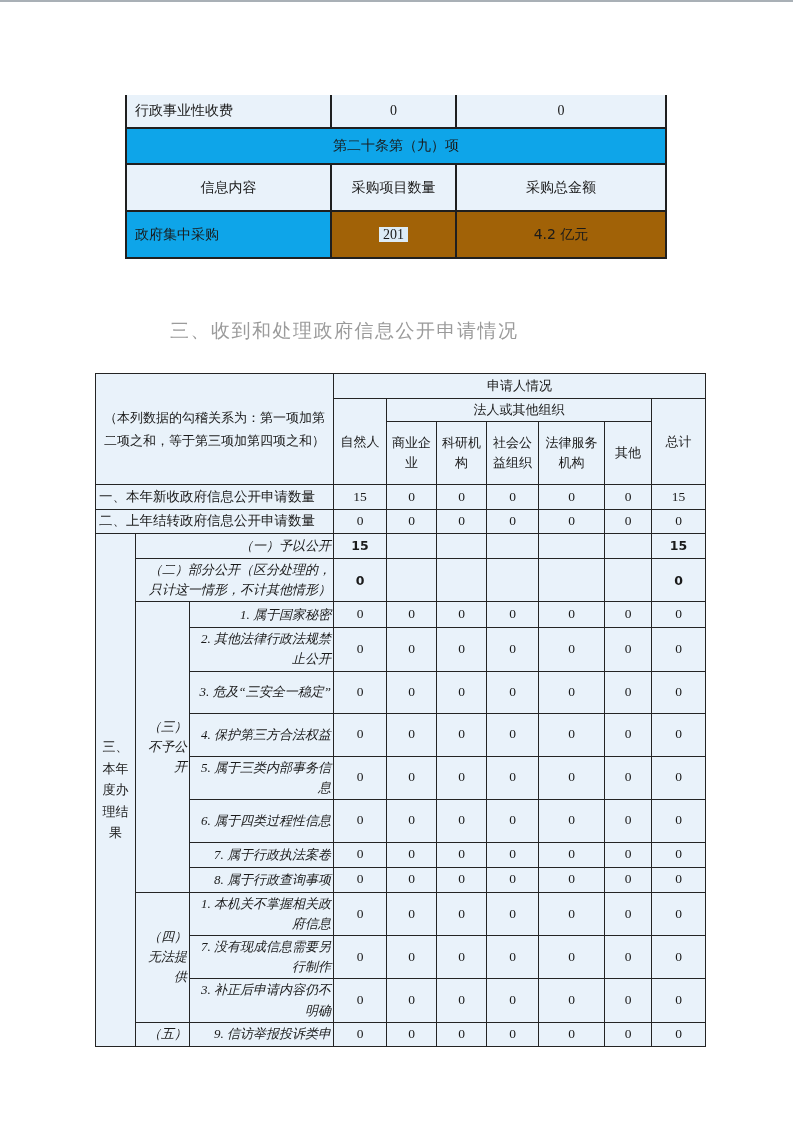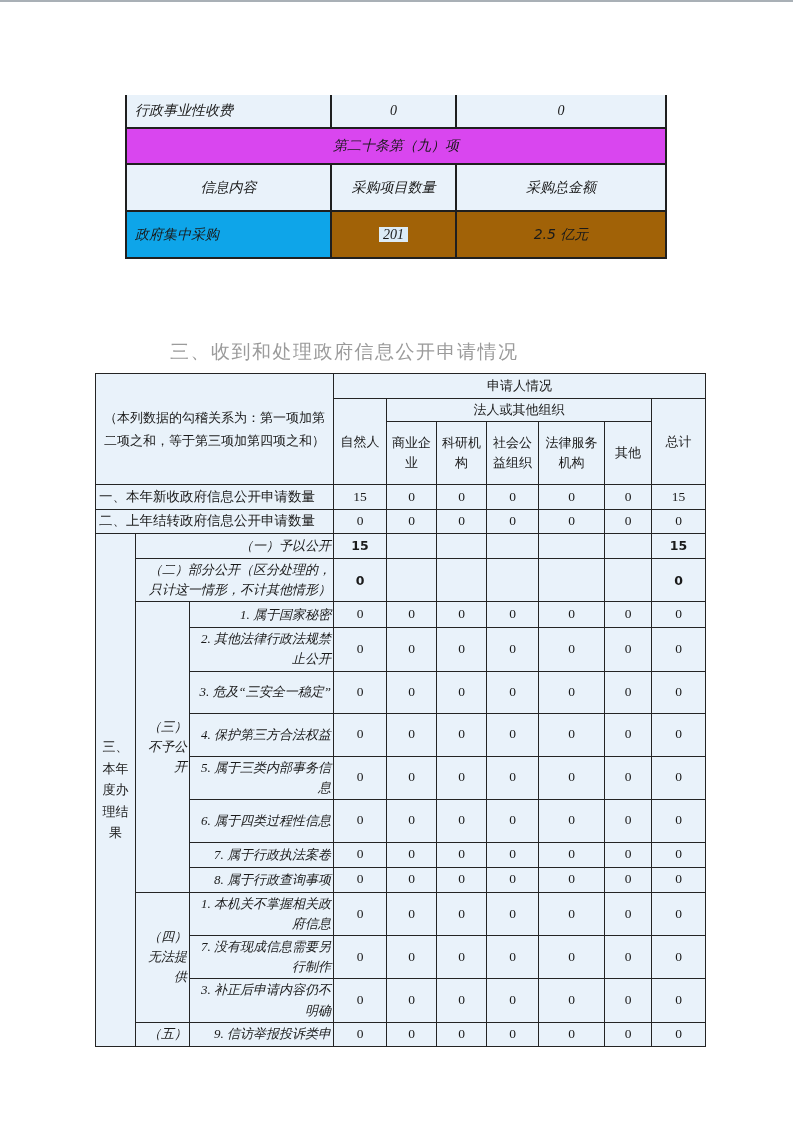--- a/index.html
+++ b/index.html
@@ -8,38 +8,38 @@
     width:793px; height:1122px;
     font-family:"Liberation Serif", serif;
     color:#1a1a1a;
   }
   .page { position:relative; width:793px; height:1122px; background:#fff; overflow:hidden; }
   .page-edge { position:absolute; top:0; left:0; width:793px; height:2px; background:#a9b0b6; }
 
   table { border-collapse:collapse; table-layout:fixed; }
 
   
-  .t-top { position:absolute; left:125px; top:95px; width:540px;font-style:italic; }
+  .t-top { position:absolute; left:125px; top:95px; width:540px; }
   .t-top td {
     border:2px solid #1f1f1f; background:#e9f2fa;
     font-size:14px; text-align:center; vertical-align:middle;
     padding:2px 4px; word-break:break-all;
   }
   .t-top tr.r-fee td { border-top:0; height:33px; }
-  .t-top tr.r-sec td { background:#d946ef; height:36px;margin-top:30px; }
+  .t-top tr.r-sec td { background:#0ea5e9; height:36px;margin-top:30px; }
   .t-top tr.r-cols td { height:47px; }
   .t-top tr.r-data td { background:#a16207; height:47px; }
   .t-top tr.r-data td.cell-label { background:#0ea5e9; }
   .t-top td.cell-label { text-align:left; padding-left:8px; }
   .hl { background:#dcebf6; padding:0 4px; }
   .amount { vertical-align:bottom; font-family:"DejaVu Sans", sans-serif; font-size:15px; padding-bottom:6px; }
 
   
   .sec-title {
-    position:absolute; left:170px; top:337px;
+    position:absolute; left:170px; top:316px;
     font-size:19px; line-height:30px; letter-spacing:1.5px;
     font-weight:400; color:#9b9b9b; white-space:nowrap;
   }
 
   
   .t-main { position:absolute; left:95px; top:373px; width:610px; }
   .t-main td {
     border:1.5px solid #242424; background:#e9f2fa;
     font-size:13.5px; text-align:center; vertical-align:middle;
     padding:1px 2px; word-break:break-all; line-height:1.55;
@@ -78,21 +78,21 @@
       <td colspan="3">第二十条第（九）项</td>
     </tr>
     <tr class="r-cols">
       <td>信息内容</td>
       <td>采购项目数量</td>
       <td>采购总金额</td>
     </tr>
     <tr class="r-data">
       <td class="cell-label">政府集中采购</td>
       <td><span class="hl">201</span></td>
-      <td class="amount">2.5 亿元</td>
+      <td class="amount">4.2 亿元</td>
     </tr>
   </tbody>
     </table>
 
   <h2 class="sec-title">三、收到和处理政府信息公开申请情况</h2>
 
   <table class="t-main">
     <colgroup>
       <col style="width:40px">
         <col style="width:54px">

